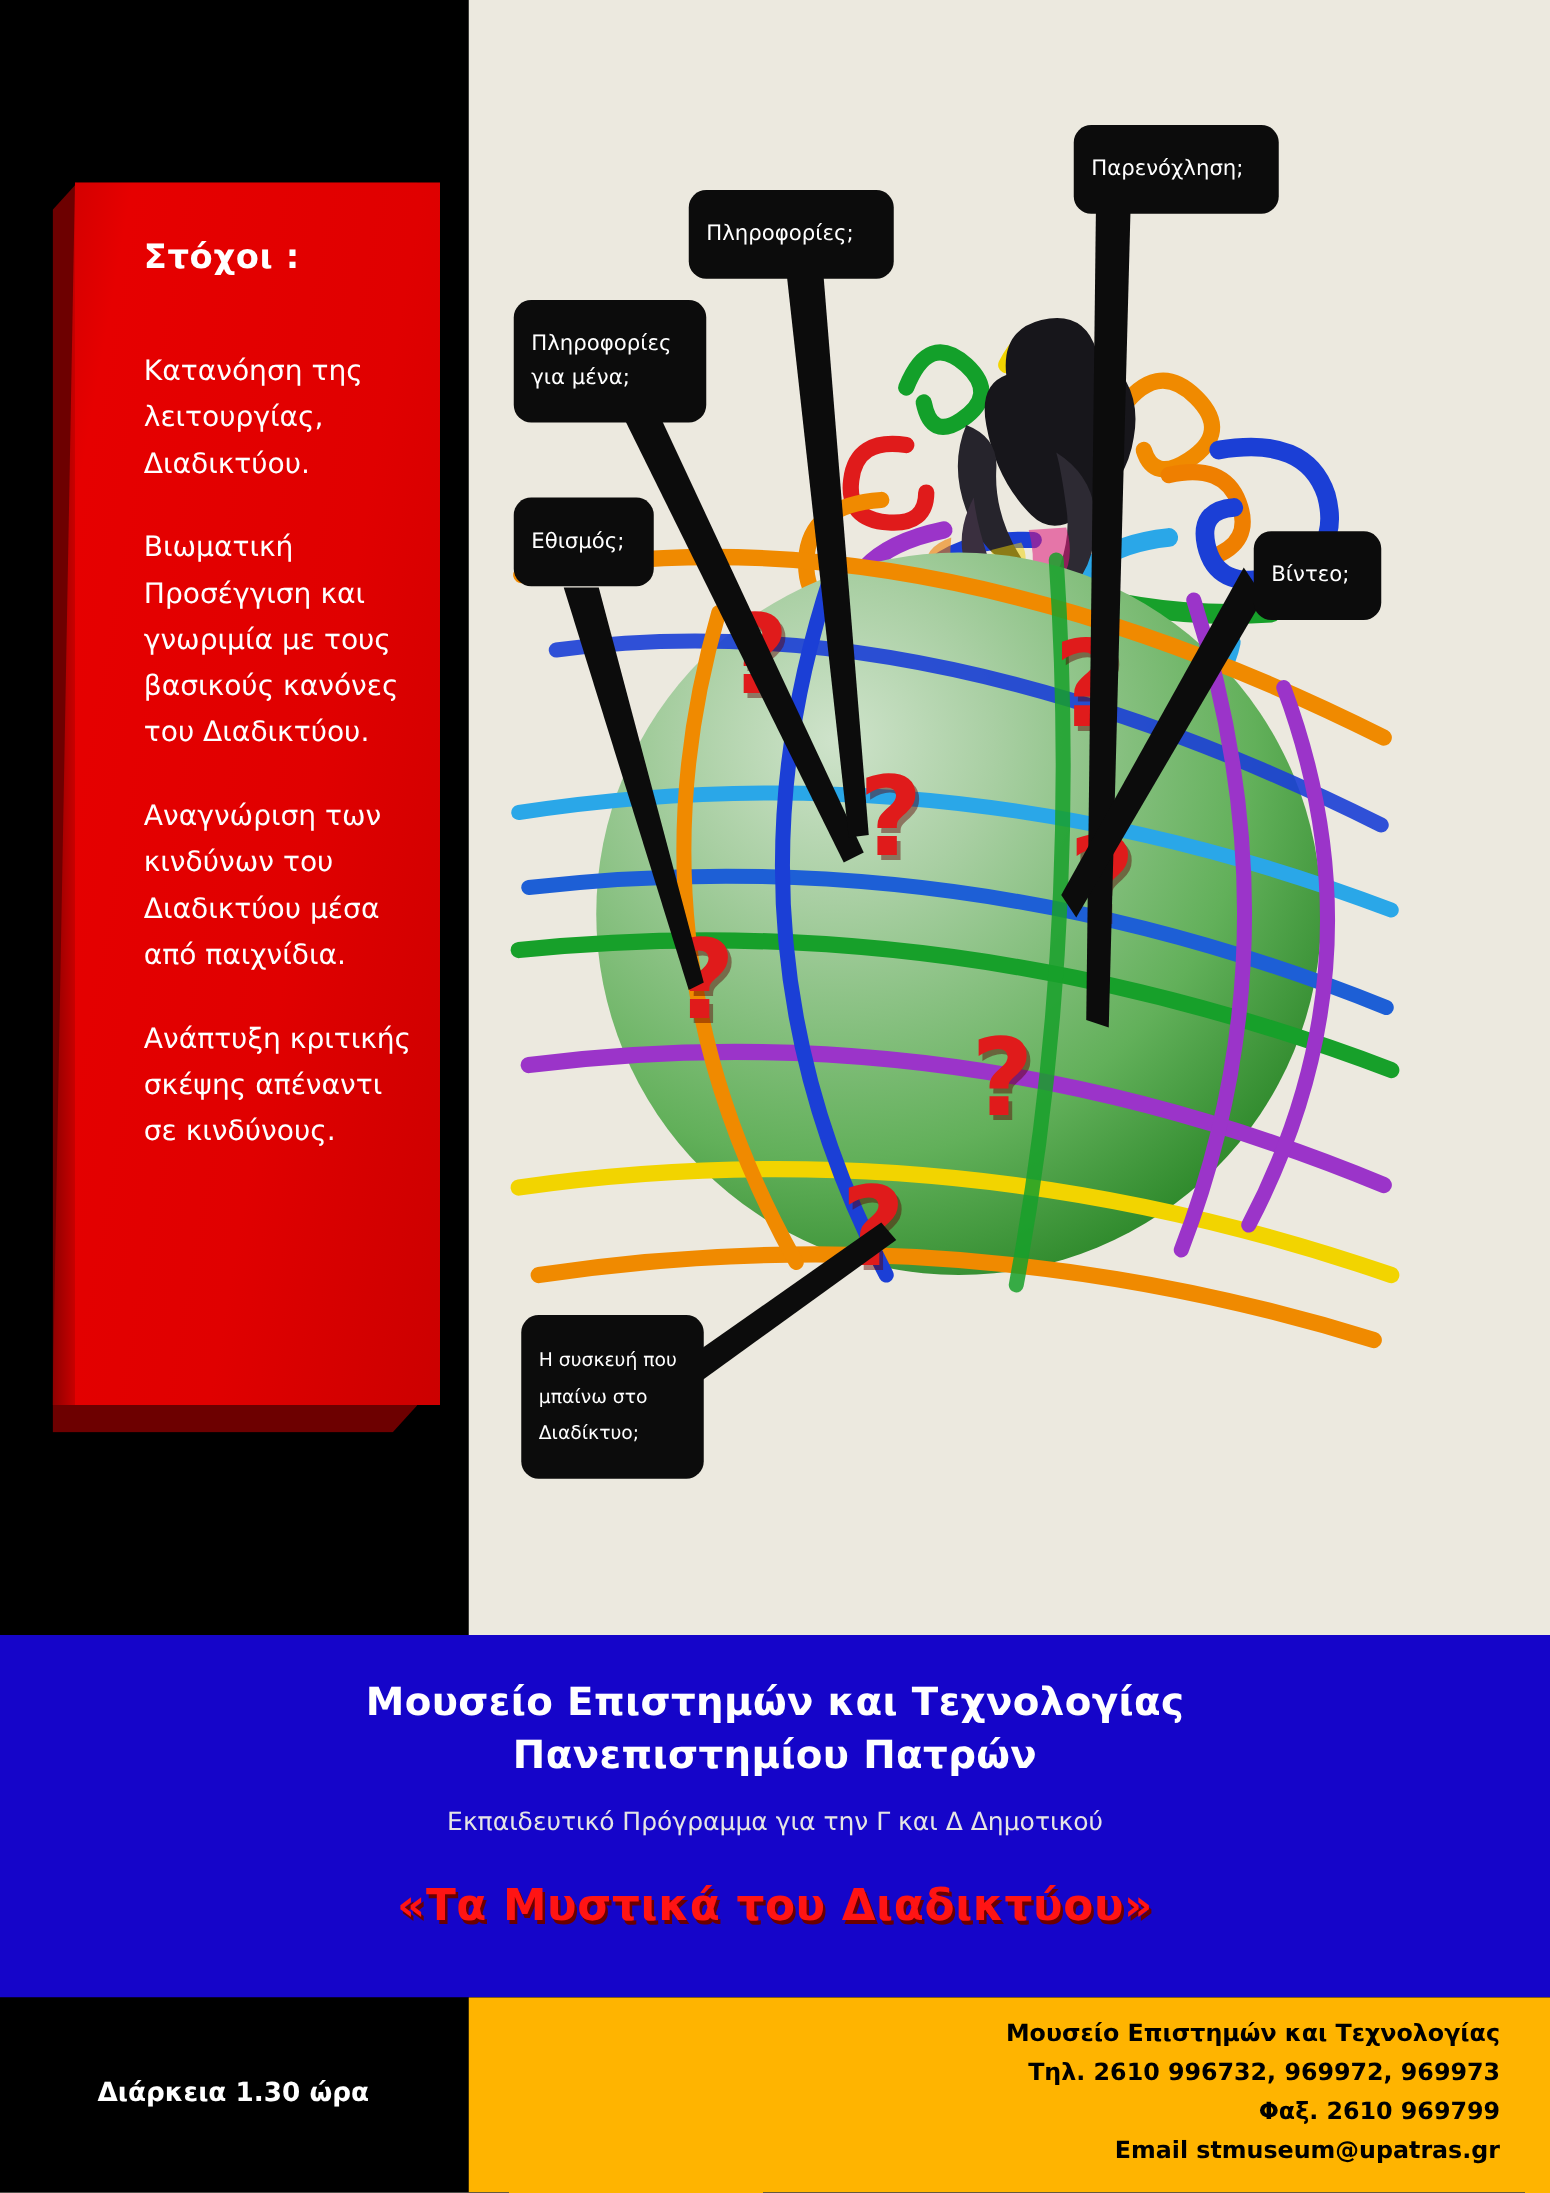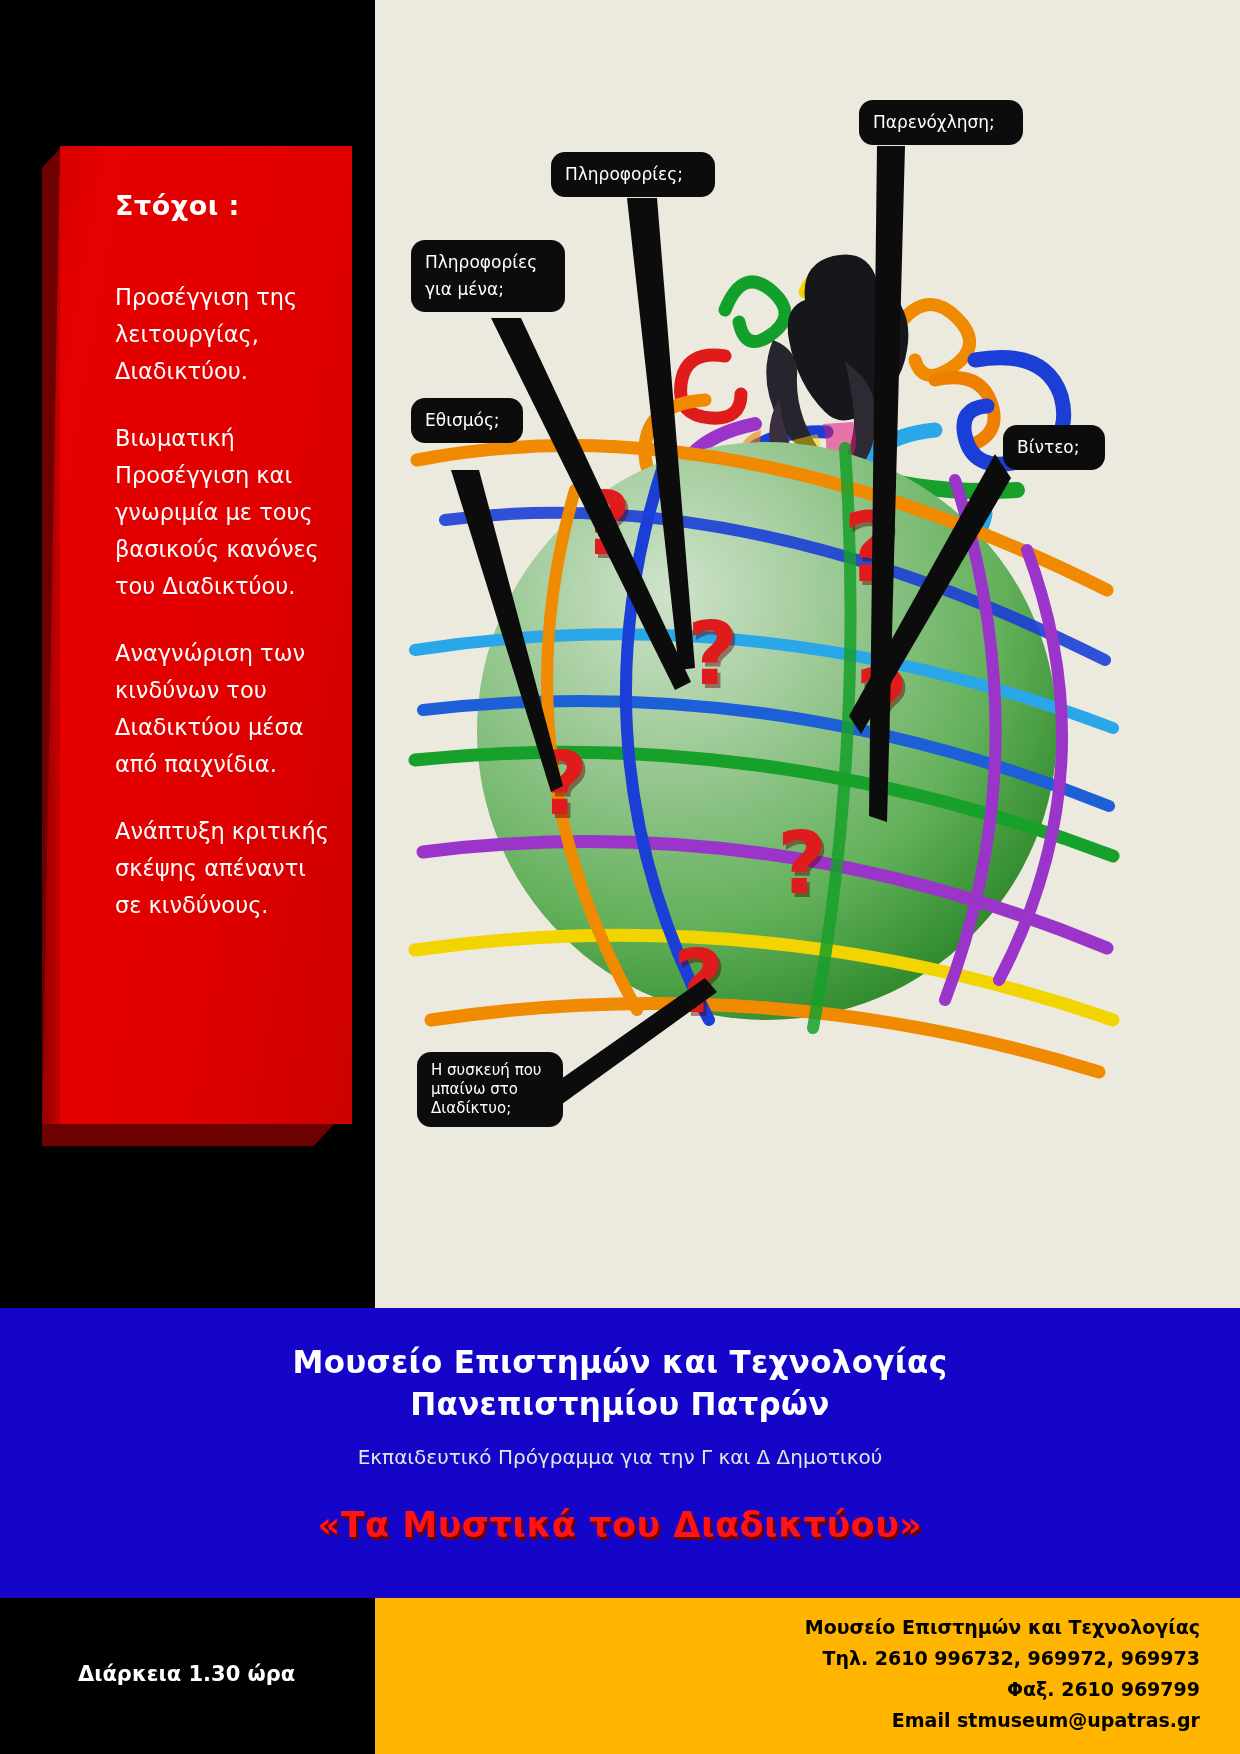--- a/index.html
+++ b/index.html
@@ -59,21 +59,21 @@
   .qmark{
     position:absolute;color:#e01b1b;font-weight:bold;
     font-family:"DejaVu Sans","Liberation Sans",sans-serif;
     text-shadow:3px 4px 0 rgba(90,0,0,.45);
     line-height:1;user-select:none;
   }
 
   
   .bubble{
     position:absolute;background:#0c0c0c;color:#ffffff;border-radius:14px;
-    padding:9px 14px;font-size:17px;line-height:27px;
+    padding:22px 14px;font-size:17px;line-height:27px;
     font-family:"DejaVu Sans","Liberation Sans",sans-serif;
     z-index:6;white-space:pre-line;
   }
 
   
   .blue-band{
     position:absolute;left:0;top:1308px;width:1240px;height:290px;
     background:#1505c9;
   }
   .museum-line{
@@ -107,21 +107,21 @@
 
 <div class="poster">
 
   <div class="left-col">
     <div class="red-shadow"></div>
     <div class="red-box-bevel"></div>
     <div class="red-box"></div>
 
     <div class="red-inner">
       <div class="goals-title">Στόχοι :</div>
-      <p class="goal-p">Προσέγγιση της λειτουργίας, Διαδικτύου.</p>
+      <p class="goal-p">Κατανόηση της λειτουργίας, Διαδικτύου.</p>
       <p class="goal-p">Βιωματική Προσέγγιση και γνωριμία με τους βασικούς κανόνες του Διαδικτύου.</p>
       <p class="goal-p">Αναγνώριση των  κινδύνων του Διαδικτύου μέσα από παιχνίδια.</p>
       <p class="goal-p">Ανάπτυξη κριτικής σκέψης απέναντι σε κινδύνους.</p>
     </div>
   </div>
 
   <div class="art-panel">
 
     <svg width="865" height="1308" style="position:absolute;left:0;top:0;">
       <g fill="none" stroke-linecap="round">
@@ -203,21 +203,21 @@
 
     <div class="bubble" style="left:36px;top:240px;width:126px;">Πληροφορίες
 για μένα;</div>
 
     <div class="bubble" style="left:176px;top:152px;width:136px;">Πληροφορίες;</div>
 
     <div class="bubble" style="left:484px;top:100px;width:136px;">Παρενόχληση;</div>
 
     <div class="bubble" style="left:628px;top:425px;width:74px;">Βίντεο;</div>
 
-    <div class="bubble" style="left:42px;top:1052px;width:118px;font-size:15px;line-height:19px;">Η συσκευή που
+    <div class="bubble" style="left:42px;top:1052px;width:118px;font-size:15px;line-height:29px;">Η συσκευή που
 μπαίνω  στο
 Διαδίκτυο;</div>
   </div>
 
   <div class="blue-band">
     <div class="museum-line">
       <div>Μουσείο  Επιστημών και Τεχνολογίας</div>
       <div>Πανεπιστημίου Πατρών</div>
     </div>
     <div class="program-line">Εκπαιδευτικό Πρόγραμμα για την Γ και Δ Δημοτικού</div>

